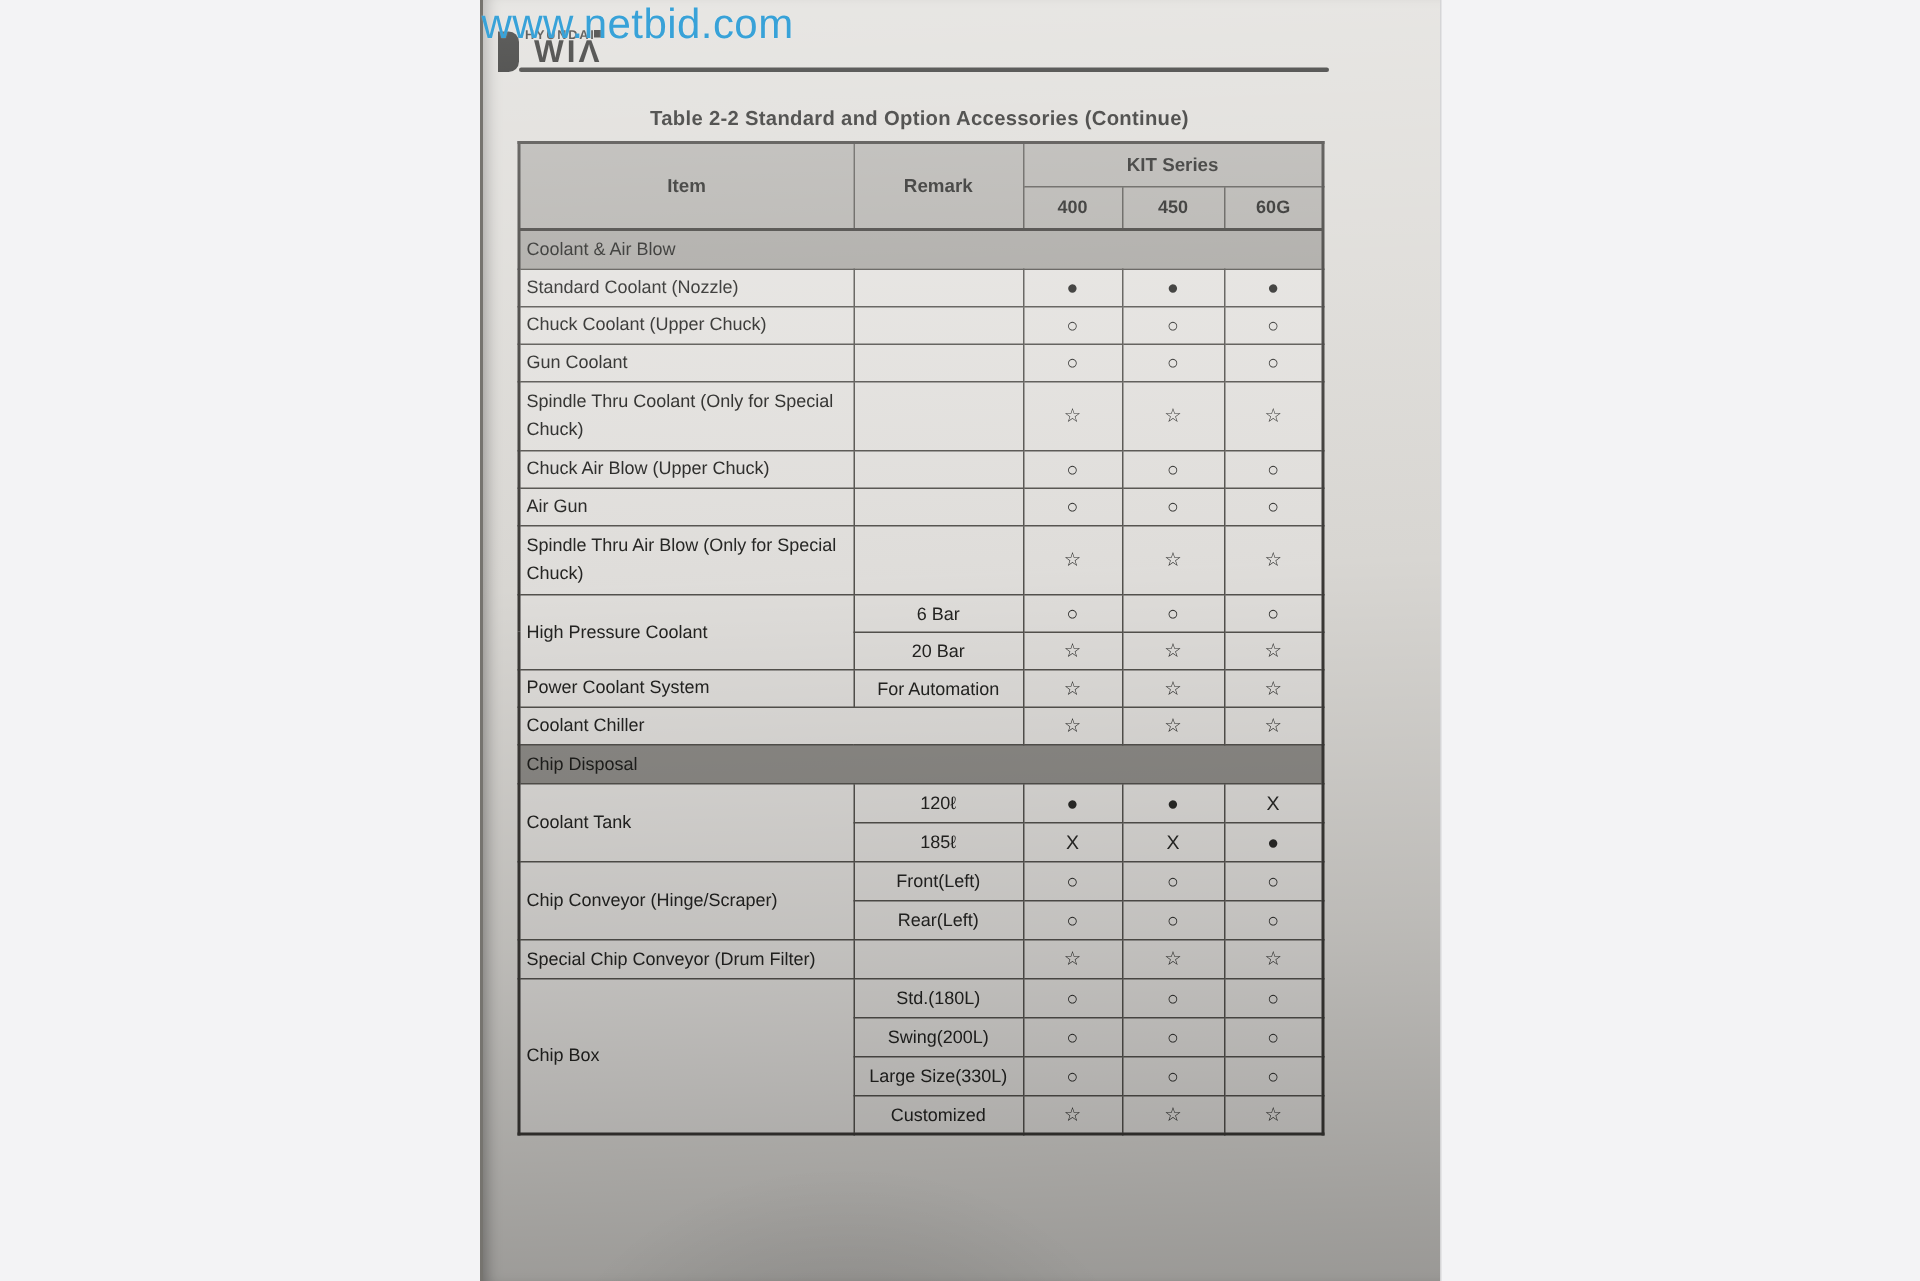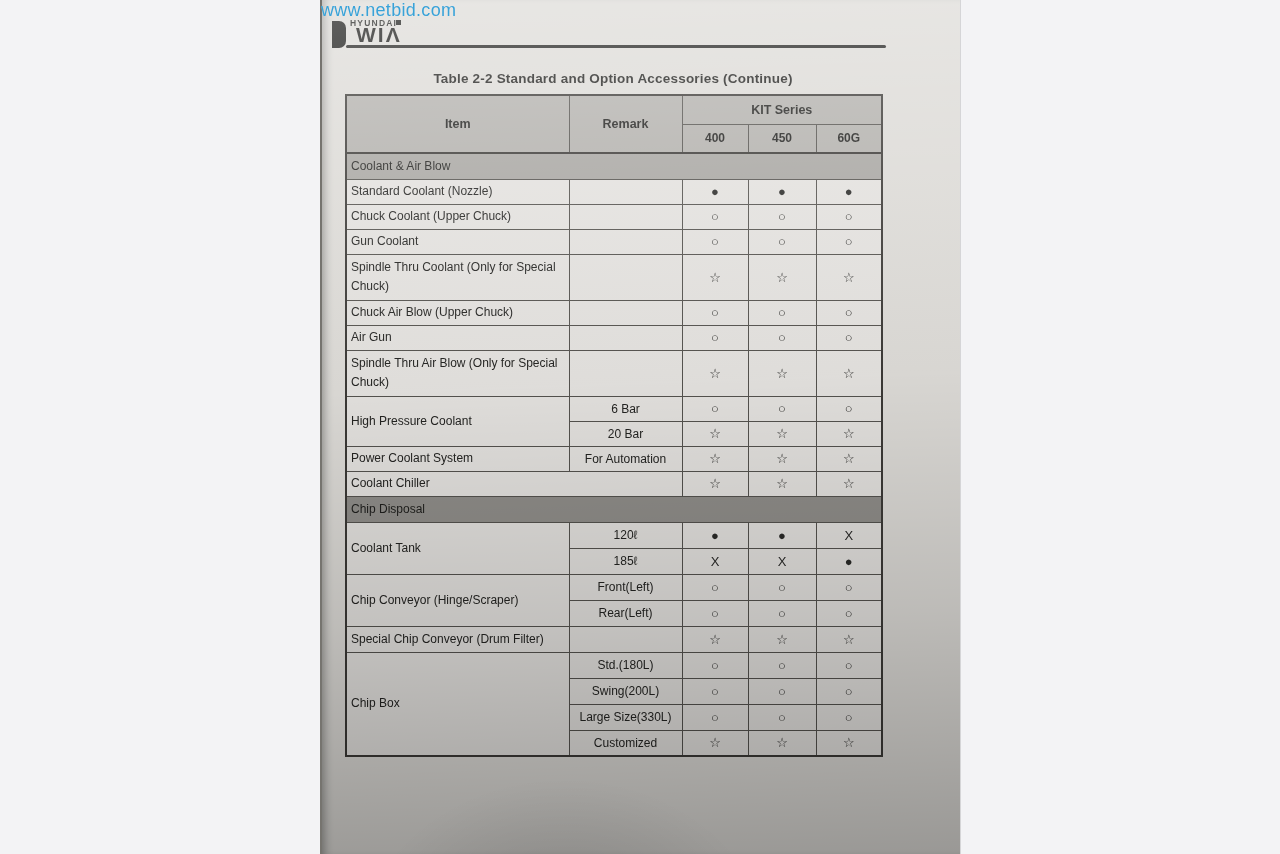--- a/index.html
+++ b/index.html
@@ -33,21 +33,21 @@
       linear-gradient(178deg,
         rgba(255,255,255,.34) 0%,
         rgba(255,255,255,.14) 22%,
         rgba(0,0,0,.02) 45%,
         rgba(0,0,0,.14) 72%,
         rgba(0,0,0,.30) 100%);
   }
   
   .watermark{
     position:absolute;left:321px;top:0;z-index:9;
-    font-size:18px;letter-spacing:.3px;color:var(--wm-blue);
+    font-size:28px;letter-spacing:.3px;color:var(--wm-blue);
     text-shadow:0 0 1px rgba(255,255,255,.4);
   }
   
   .logo-glyph{
     position:absolute;left:10px;top:21px;width:14px;height:27px;
     background:#121210;border-radius:0 7px 7px 0;
   }
   .logo-top{
     position:absolute;left:28px;top:18px;
     font-size:8.5px;font-weight:bold;letter-spacing:1.2px;color:#1a1a18;

